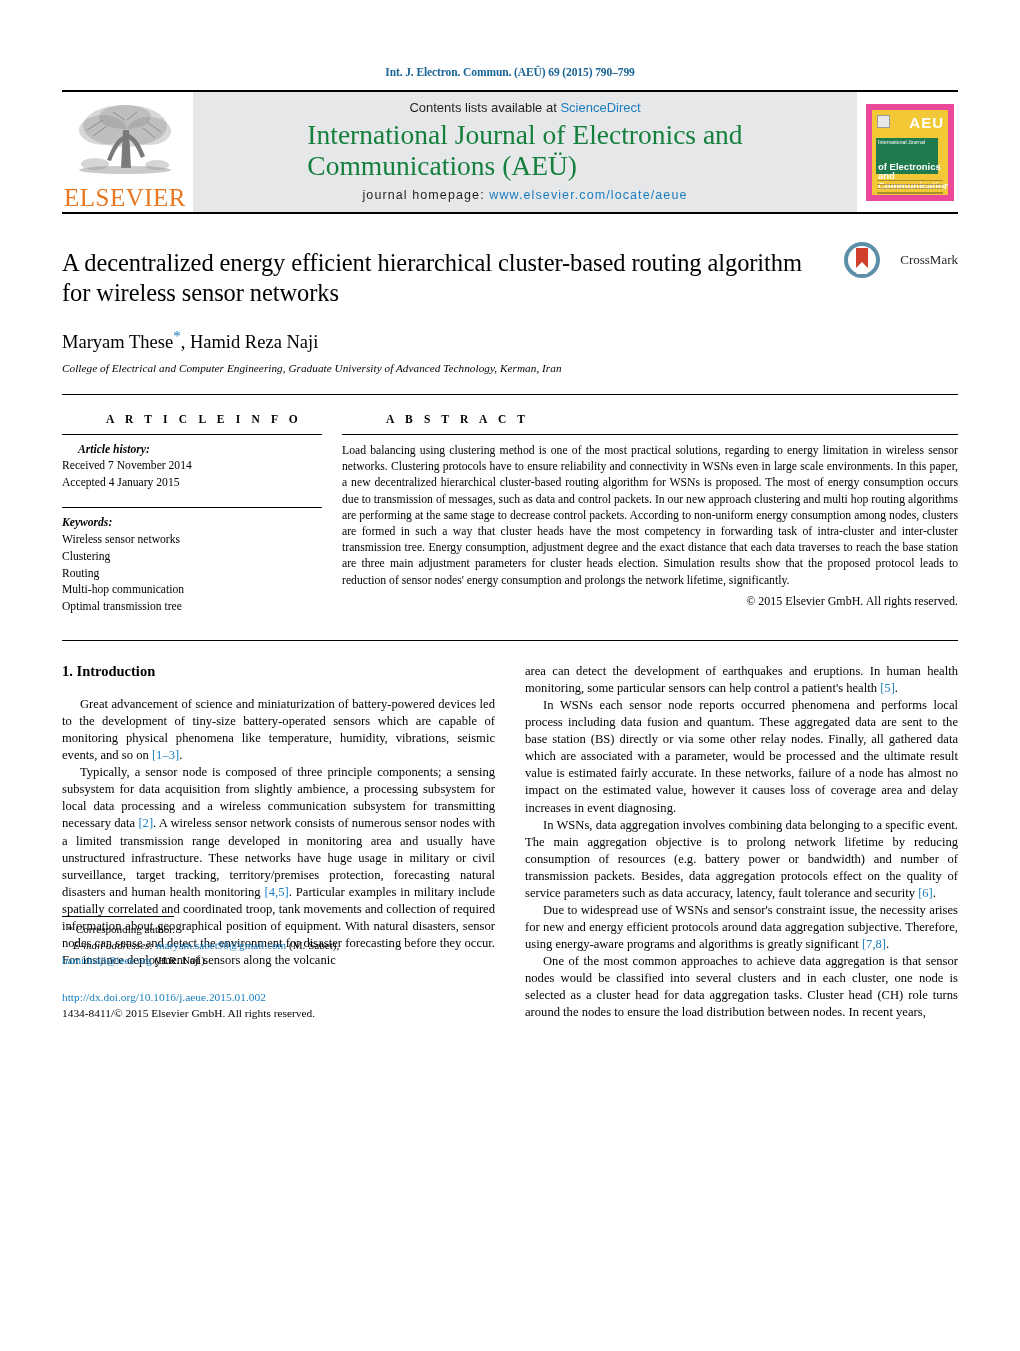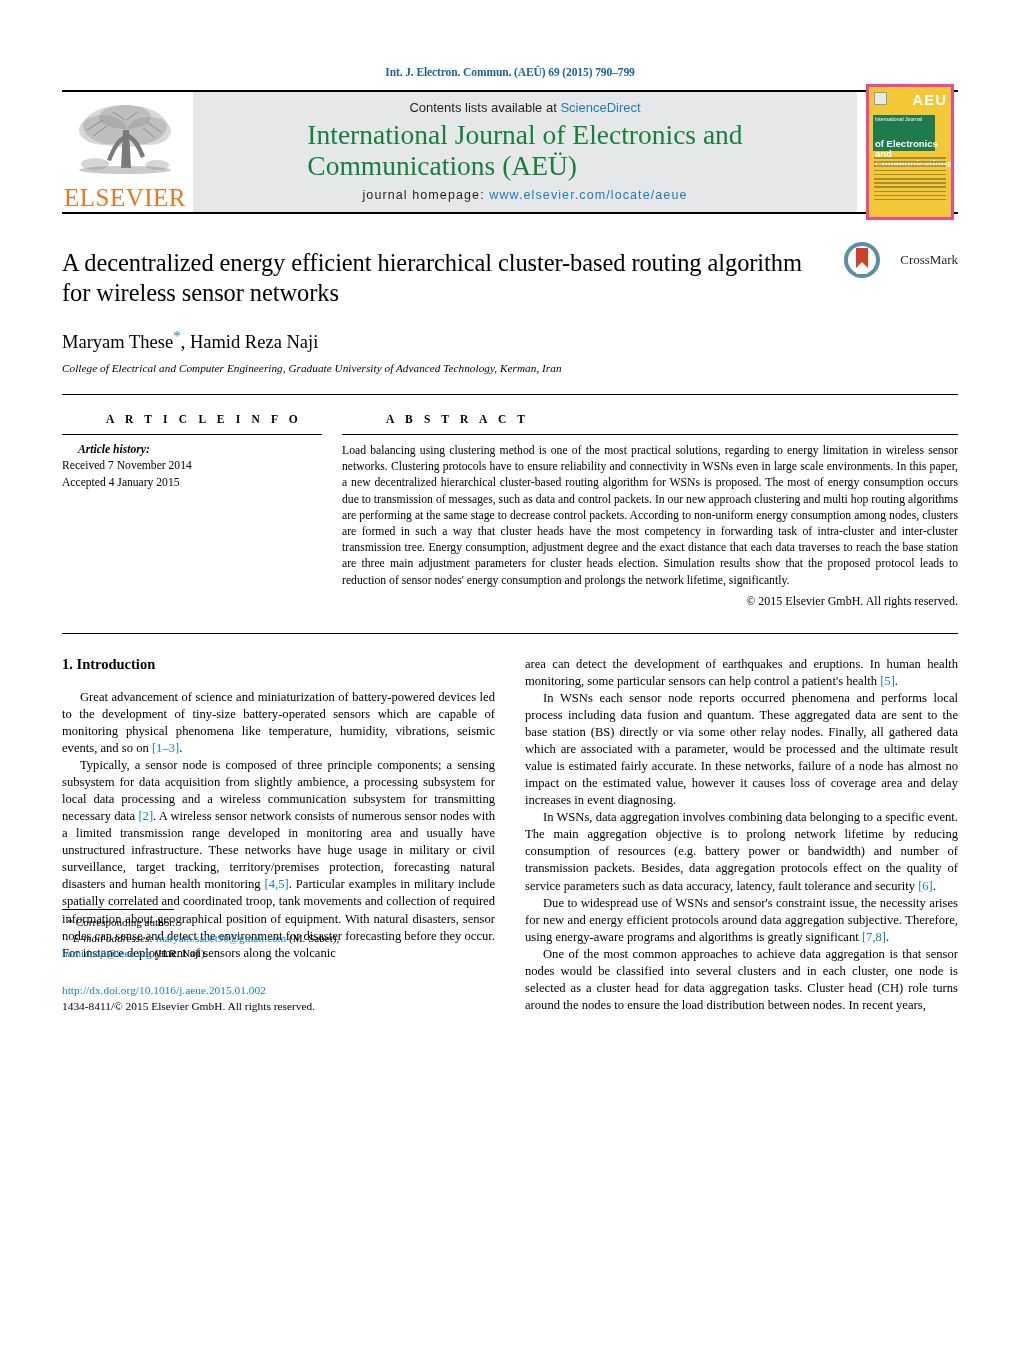--- a/index.html
+++ b/index.html
@@ -88,22 +88,22 @@
   }
   .homepage-line .url { color: #1a7dc0; }
   .cover-block {
     width: 96px;
     flex: 0 0 96px;
     display: flex;
     align-items: center;
     justify-content: center;
   }
   .cover {
-    width: 88px; height: 136px;
-    border: 3px solid #ec4899;
+    width: 88px; height: 97px;
+    border: 6px solid #ec4899;
     position: relative;
     overflow: hidden;
     background: #f2c836;
   }
   .masthead-rule { border-bottom: 2.5px solid #000; margin-top: 0; }
 
   
   .title-area { position: relative; padding-top: 34px; }
   .paper-title {
     font-family: "Liberation Serif", serif;
@@ -309,20 +309,30 @@
 
   <div class="infoblock">
     <div class="col-info">
       <div class="sec-head">A R T I C L E   I N F O</div>
       <div class="thin-rule"></div>
       <div class="hist">
         <div class="lbl">Article history:</div>
         <div>Received 7 November 2014</div>
         <div>Accepted 4 January 2015</div>
       </div>
+      <div class="kwbox">
+        <div class="kw">
+          <div class="lbl">Keywords:</div>
+          <div>Wireless sensor networks</div>
+          <div>Clustering</div>
+          <div>Routing</div>
+          <div>Multi-hop communication</div>
+          <div>Optimal transmission tree</div>
+        </div>
+      </div>
     </div>
 
     <div class="col-abs">
       <div class="sec-head">A B S T R A C T</div>
       <div class="thin-rule"></div>
       <div class="abstract">Load balancing using clustering method is one of the most practical solutions, regarding to energy limitation in wireless sensor networks. Clustering protocols have to ensure reliability and connectivity in WSNs even in large scale environments. In this paper, a new decentralized hierarchical cluster-based routing algorithm for WSNs is proposed. The most of energy consumption occurs due to transmission of messages, such as data and control packets. In our new approach clustering and multi hop routing algorithms are performing at the same stage to decrease control packets. According to non-uniform energy consumption among nodes, clusters are formed in such a way that cluster heads have the most competency in forwarding task of intra-cluster and inter-cluster transmission tree. Energy consumption, adjustment degree and the exact distance that each data traverses to reach the base station are three main adjustment parameters for cluster heads election. Simulation results show that the proposed protocol leads to reduction of sensor nodes' energy consumption and prolongs the network lifetime, significantly.</div>
       <div class="copyline">© 2015 Elsevier GmbH. All rights reserved.</div>
     </div>
   </div>
   <div class="abs-rule"></div>

